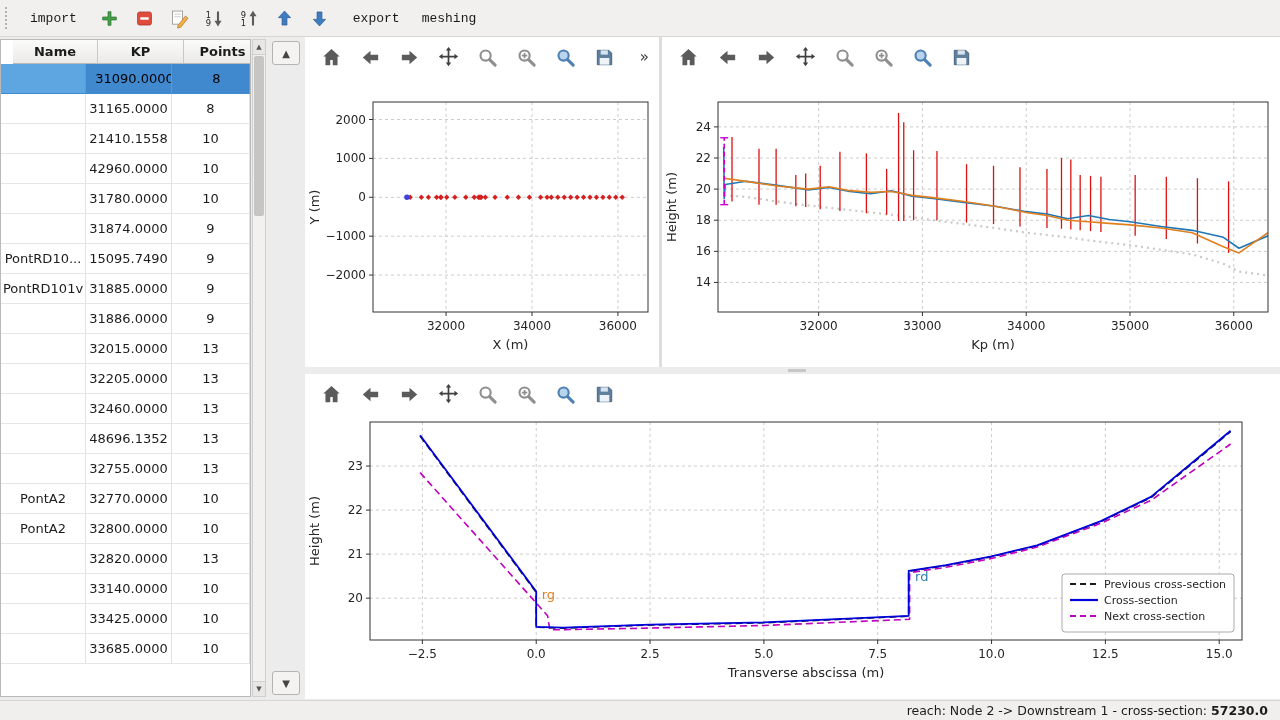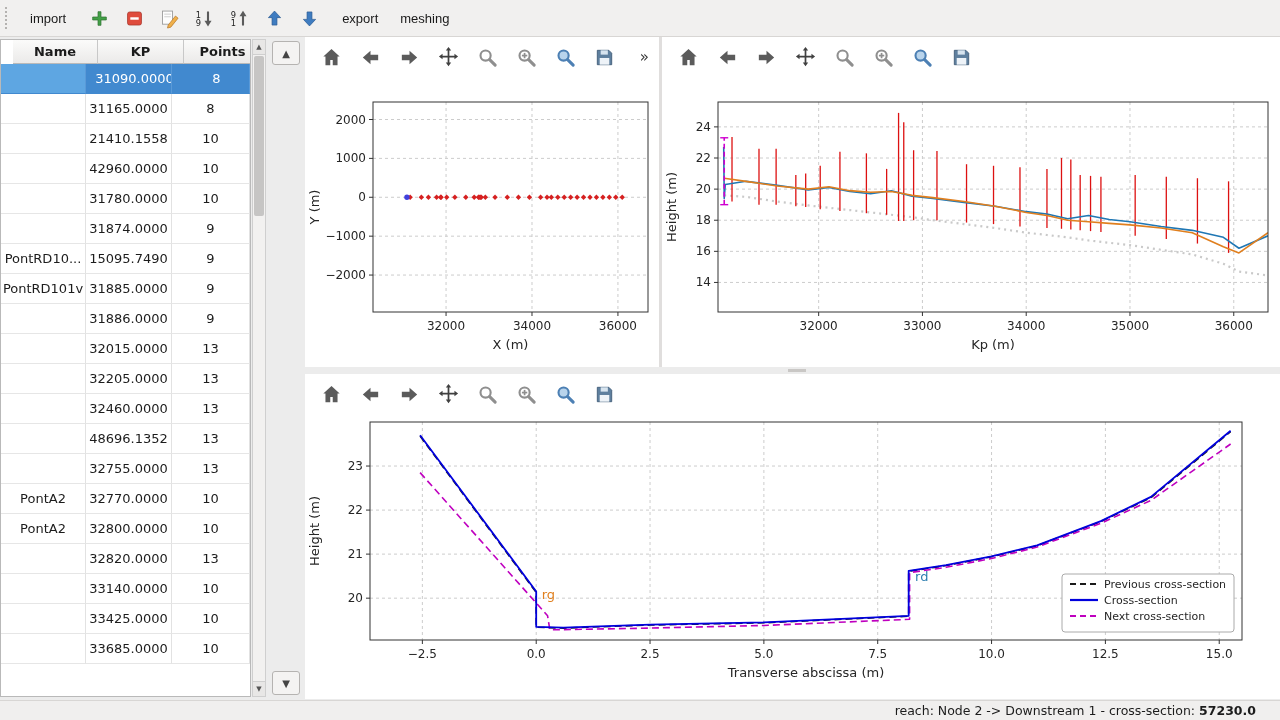--- a/index.html
+++ b/index.html
@@ -4,37 +4,37 @@
 <style>
   html,body{margin:0;padding:0;}
   body{width:1280px;height:720px;overflow:hidden;font-family:"DejaVu Sans","Liberation Sans",sans-serif;}
   #app{position:relative;width:1280px;height:720px;background:#ececec;}
 
   
   #menubar{position:absolute;left:0;top:0;width:1280px;height:36px;background:#f1f0ef;
            border-bottom:1px solid #d8d6d4;display:flex;align-items:center;}
   .grip{width:4px;height:22px;border-left:2px dotted #b4b2b0;margin:0 8px 0 5px;}
   .menu-item{background:none;border:none;padding:5px 11px;font-size:13px;color:#1a1a1a;
-             font-family:Liberation Sans, sans-serif;cursor:default;}
+             font-family:Liberation Mono, monospace;cursor:default;}
   .tbtn{width:32px;height:30px;border:none;background:transparent;display:flex;align-items:center;
         justify-content:center;padding:0;cursor:default;}
   .tbtn .icon{display:flex;}
   #menubar-tools{display:flex;align-items:center;gap:3px;margin:0 6px;}
 
   
   #left-panel{position:absolute;left:0;top:37px;width:300px;height:663px;background:#ececec;}
   #cs-table{position:absolute;left:0;top:2px;width:251px;height:658px;background:#fff;
             border:1px solid #b9b9b9;box-sizing:border-box;overflow:hidden;}
   .thead{display:grid;grid-template-columns:85px 86px 78px;height:24px;margin-left:12px;}
   .th{background:linear-gradient(#fbfbfa,#ebeae9);border-right:1px solid #c8c8c8;border-bottom:1px solid #b9b9b9;
       font-size:13px;font-weight:bold;color:#1c1c1c;display:flex;align-items:center;justify-content:center;}
   .trow{display:grid;grid-template-columns:85px 86px 78px;height:30px;}
   .tc{border-right:1px solid #e2e2e2;border-bottom:1px solid #e6e6e6;font-size:13px;color:#1c1c1c;
       display:flex;align-items:center;justify-content:center;overflow:hidden;white-space:nowrap;}
-  .trow.selected .tc{background:#4189cf;color:#ffffff;border-right-color:#5a9ad8;border-bottom-color:#4189cf;padding-left:12px;}
+  .trow.selected .tc{background:#4189cf;color:#000000;border-right-color:#5a9ad8;border-bottom-color:#4189cf;padding-left:12px;}
   .trow.selected .tc.name{background:#5ea6e2;}
   
   #tbl-scroll{position:absolute;left:252px;top:2px;width:14px;height:658px;background:#f2f1f0;
               border:1px solid #cfcfcf;box-sizing:border-box;}
   .sb-btn{position:absolute;left:0;width:12px;height:14px;background:#e8e7e6;border-bottom:1px solid #cfcfcf;
           font-size:7px;color:#555;display:flex;align-items:center;justify-content:center;}
   #sb-down{bottom:0;border-top:1px solid #cfcfcf;border-bottom:none;}
   #tbl-thumb{position:absolute;left:1px;top:16px;width:10px;height:160px;background:#c6c5c4;border-radius:2px;}
   
   .big-scroll{position:absolute;left:272px;width:26px;height:22px;background:#f4f3f2;border:1px solid #b5b3b1;
@@ -53,21 +53,21 @@
   .mpl-toolbar{display:flex;align-items:center;height:40px;padding-left:10px;gap:7px;background:#fff;}
   .overflow-btn{margin-left:auto;margin-right:4px;background:none;border:none;font-size:15px;color:#333;
                 font-family:inherit;padding:2px 6px;}
   .chart{position:absolute;left:0;width:100%;}
   #plot-xy-mount,#plot-profile-mount{top:42px;height:288px;}
   #plot-cross-mount{top:0;height:285px;}
 
   
   #statusbar{position:absolute;left:0;top:700px;width:1280px;height:20px;background:#f0efee;
              border-top:1px solid #d8d6d4;display:flex;align-items:center;justify-content:flex-end;
-             padding-right:24px;box-sizing:border-box;font-size:12.5px;color:#1c1c1c;}
+             padding-right:12px;box-sizing:border-box;font-size:12.5px;color:#1c1c1c;}
   #statusbar b{margin-left:4px;}
   svg{display:block;}
   svg text{font-family:"DejaVu Sans","Liberation Sans",sans-serif;}
 </style>
 </head>
 <body>
 
 <div id="app">
 
   <div id="menubar">

